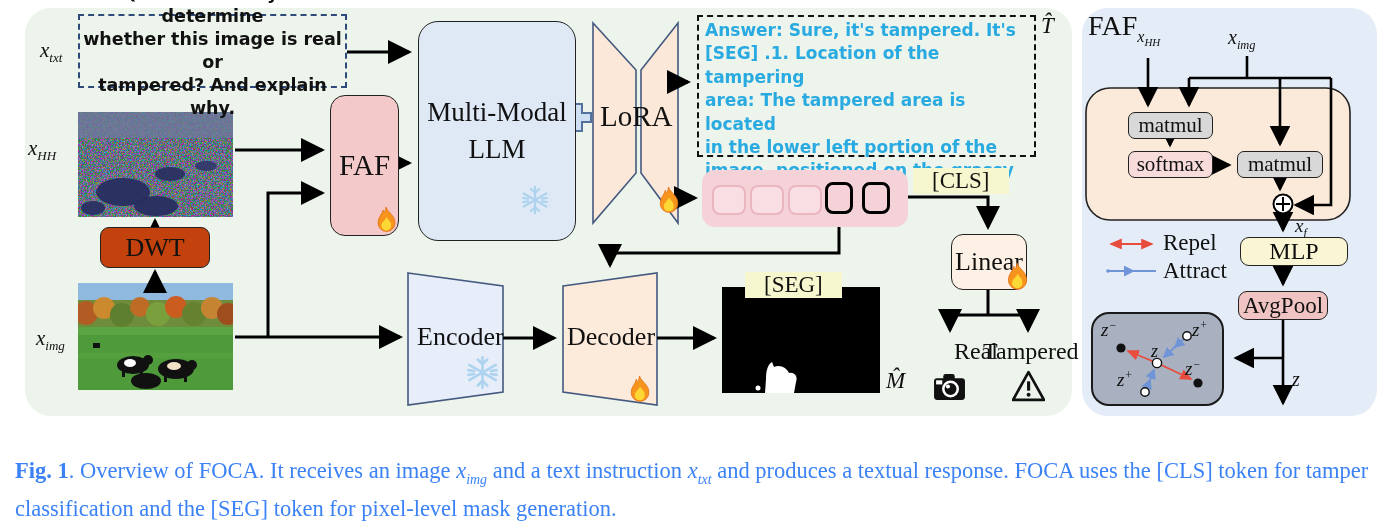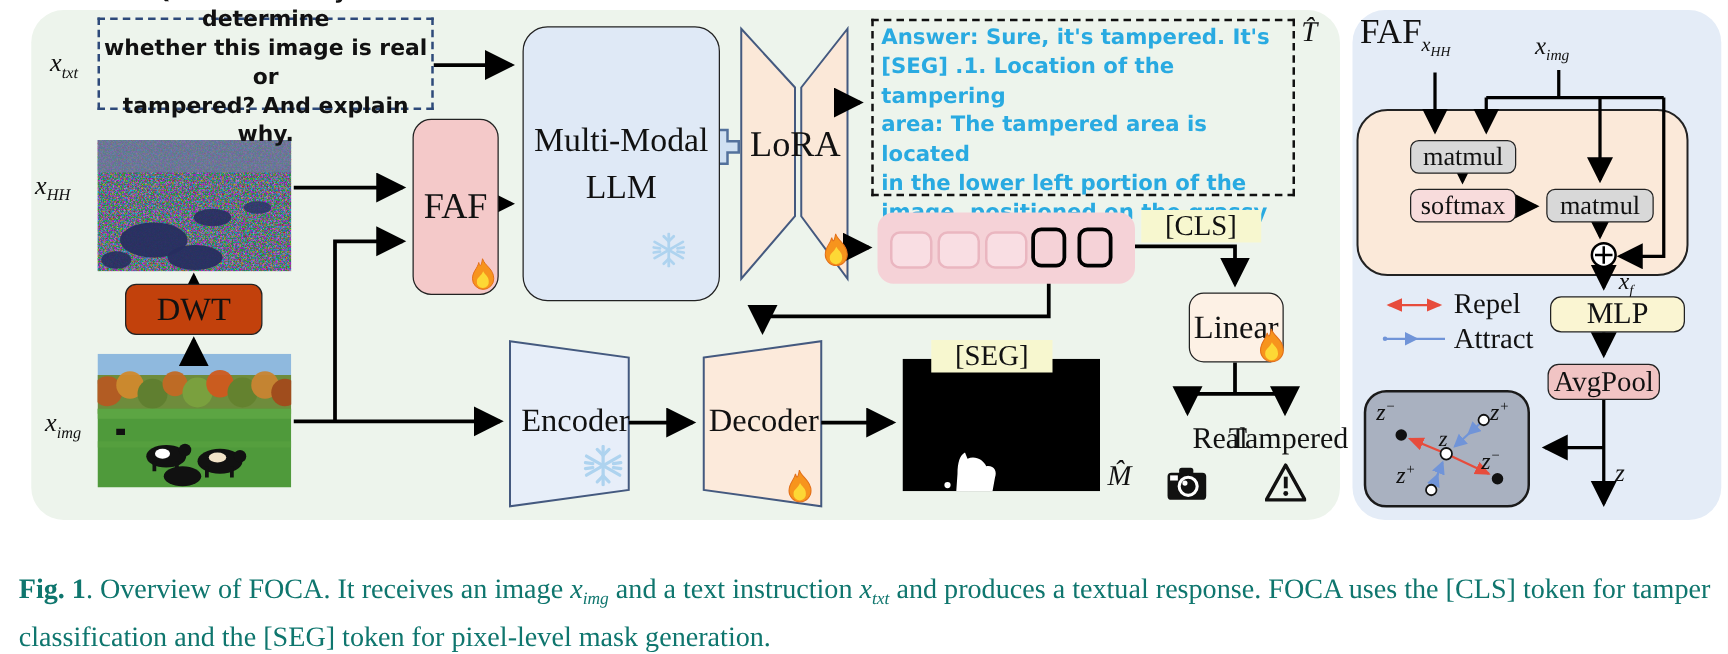--- a/index.html
+++ b/index.html
@@ -14,21 +14,21 @@
       text-align:center;color:#111;box-sizing:border-box;}
   .lbl{position:absolute;z-index:3;color:#111;white-space:nowrap;}
   .math{font-style:italic;font-family:"Liberation Serif","DejaVu Serif",serif;}
   .math sub{font-size:0.62em;font-style:italic;}
   .math sup{font-size:0.62em;}
   .pre{white-space:pre-line;}
   .comic{font-family:"DejaVu Sans","Liberation Sans",sans-serif;font-weight:600;}
   .tok{position:absolute;z-index:3;border-radius:8px;box-sizing:border-box;}
   .yellowtag{background:#f7f7cf;padding:0 19px;font-size:23px;z-index:4;}
   .icon{position:absolute;z-index:5;}
-  .caption{position:absolute;left:15px;top:456px;width:1360px;z-index:3;font-size:22.5px;line-height:29px;color:#0f766e;}
+  .caption{position:absolute;left:15px;top:456px;width:1360px;z-index:3;font-size:22.5px;line-height:29px;color:#3b82f6;}
   .caption b{font-weight:bold;}
 </style>
 </head>
 <body>
 
 <div class="canvas">
 
   <div class="panel" id="panel-overview"></div>
   <div class="panel" id="panel-detail"></div>
 

